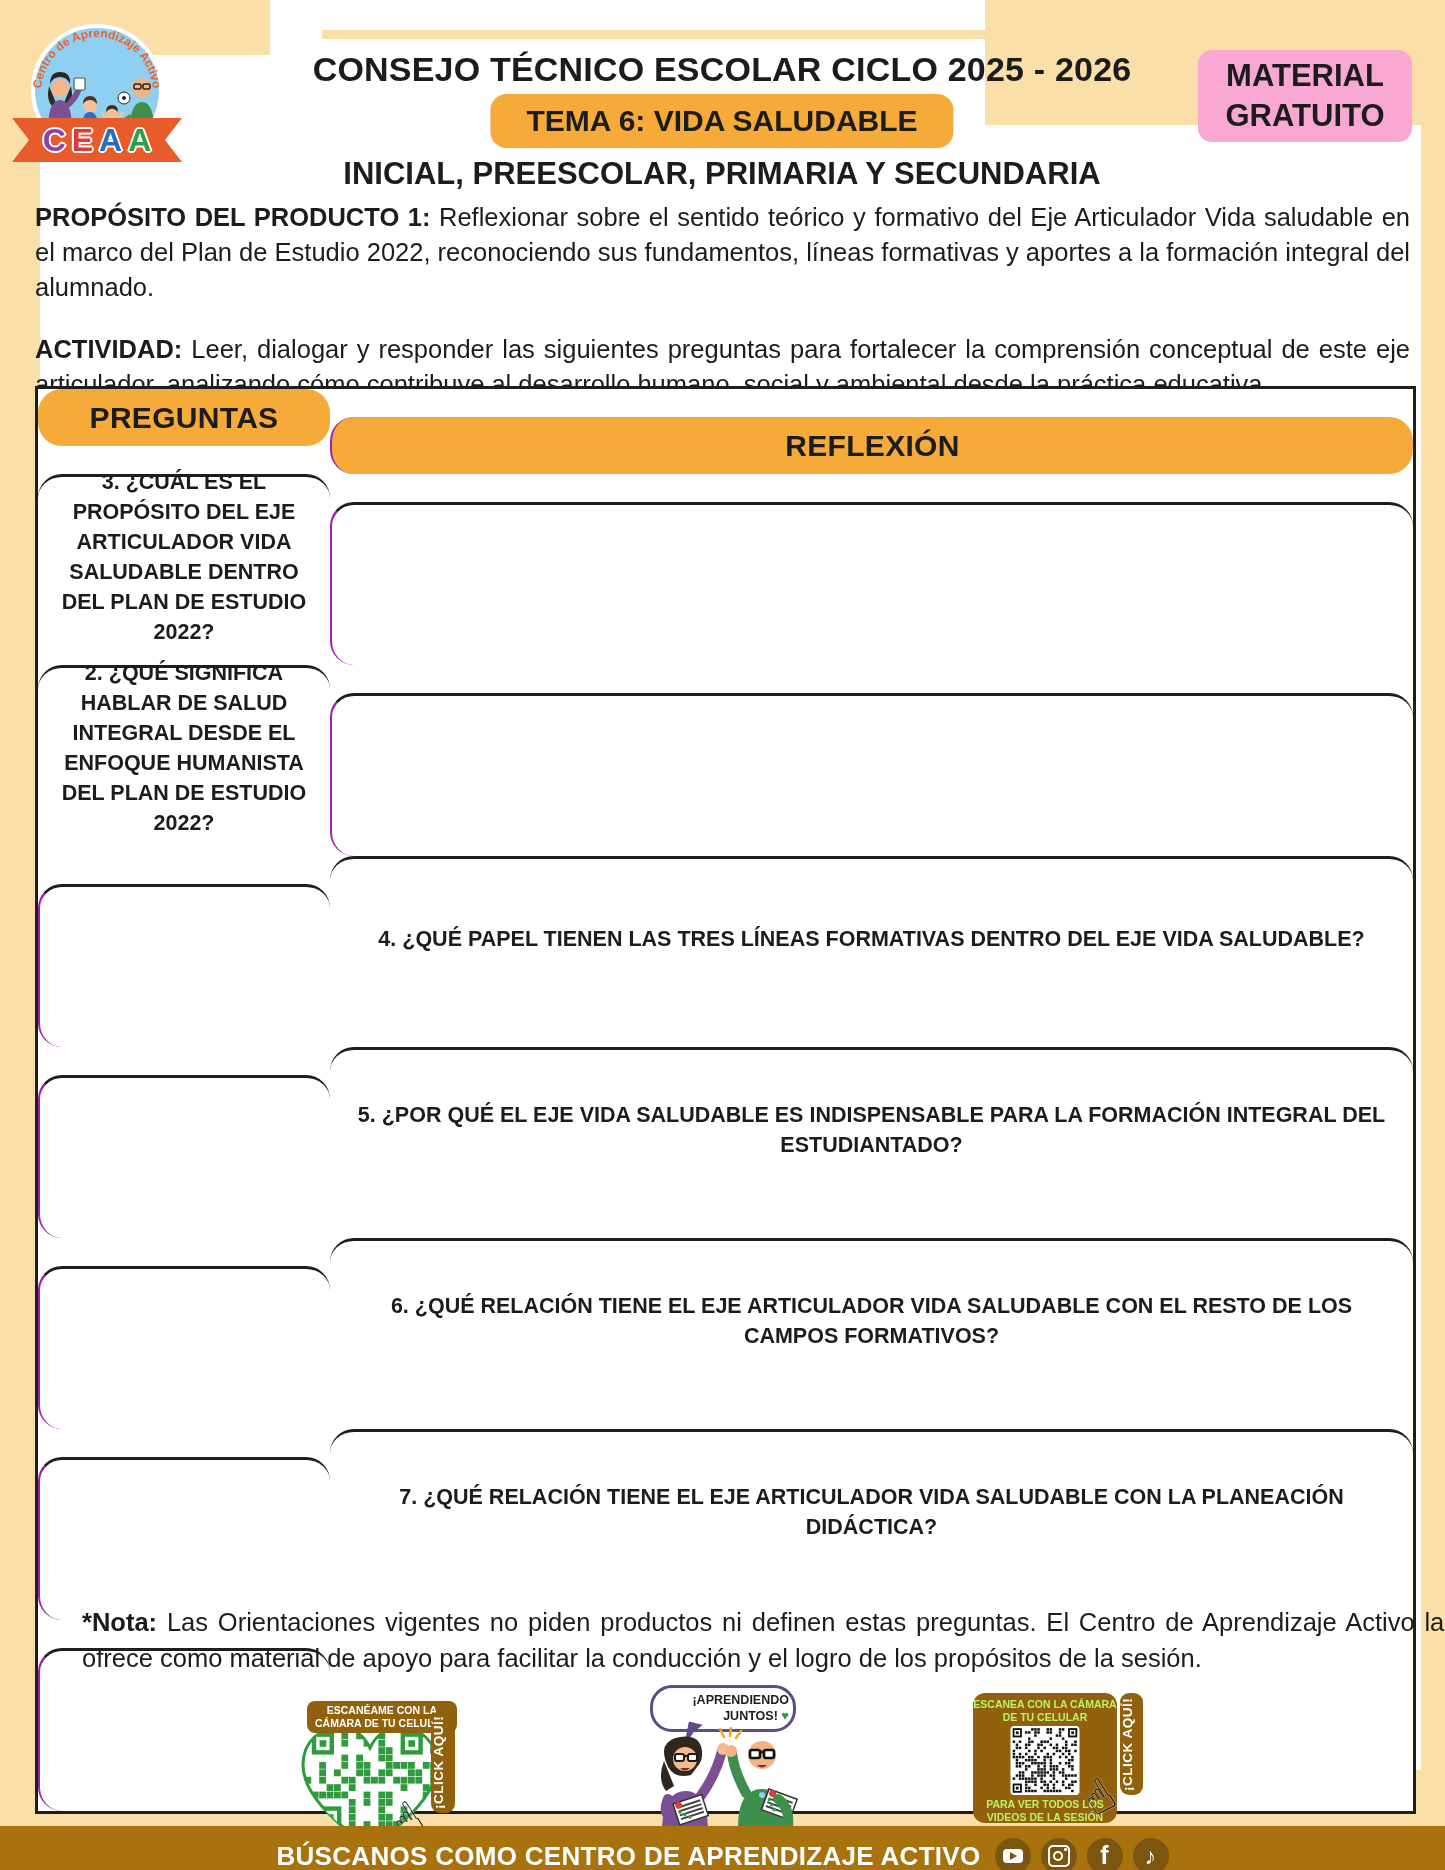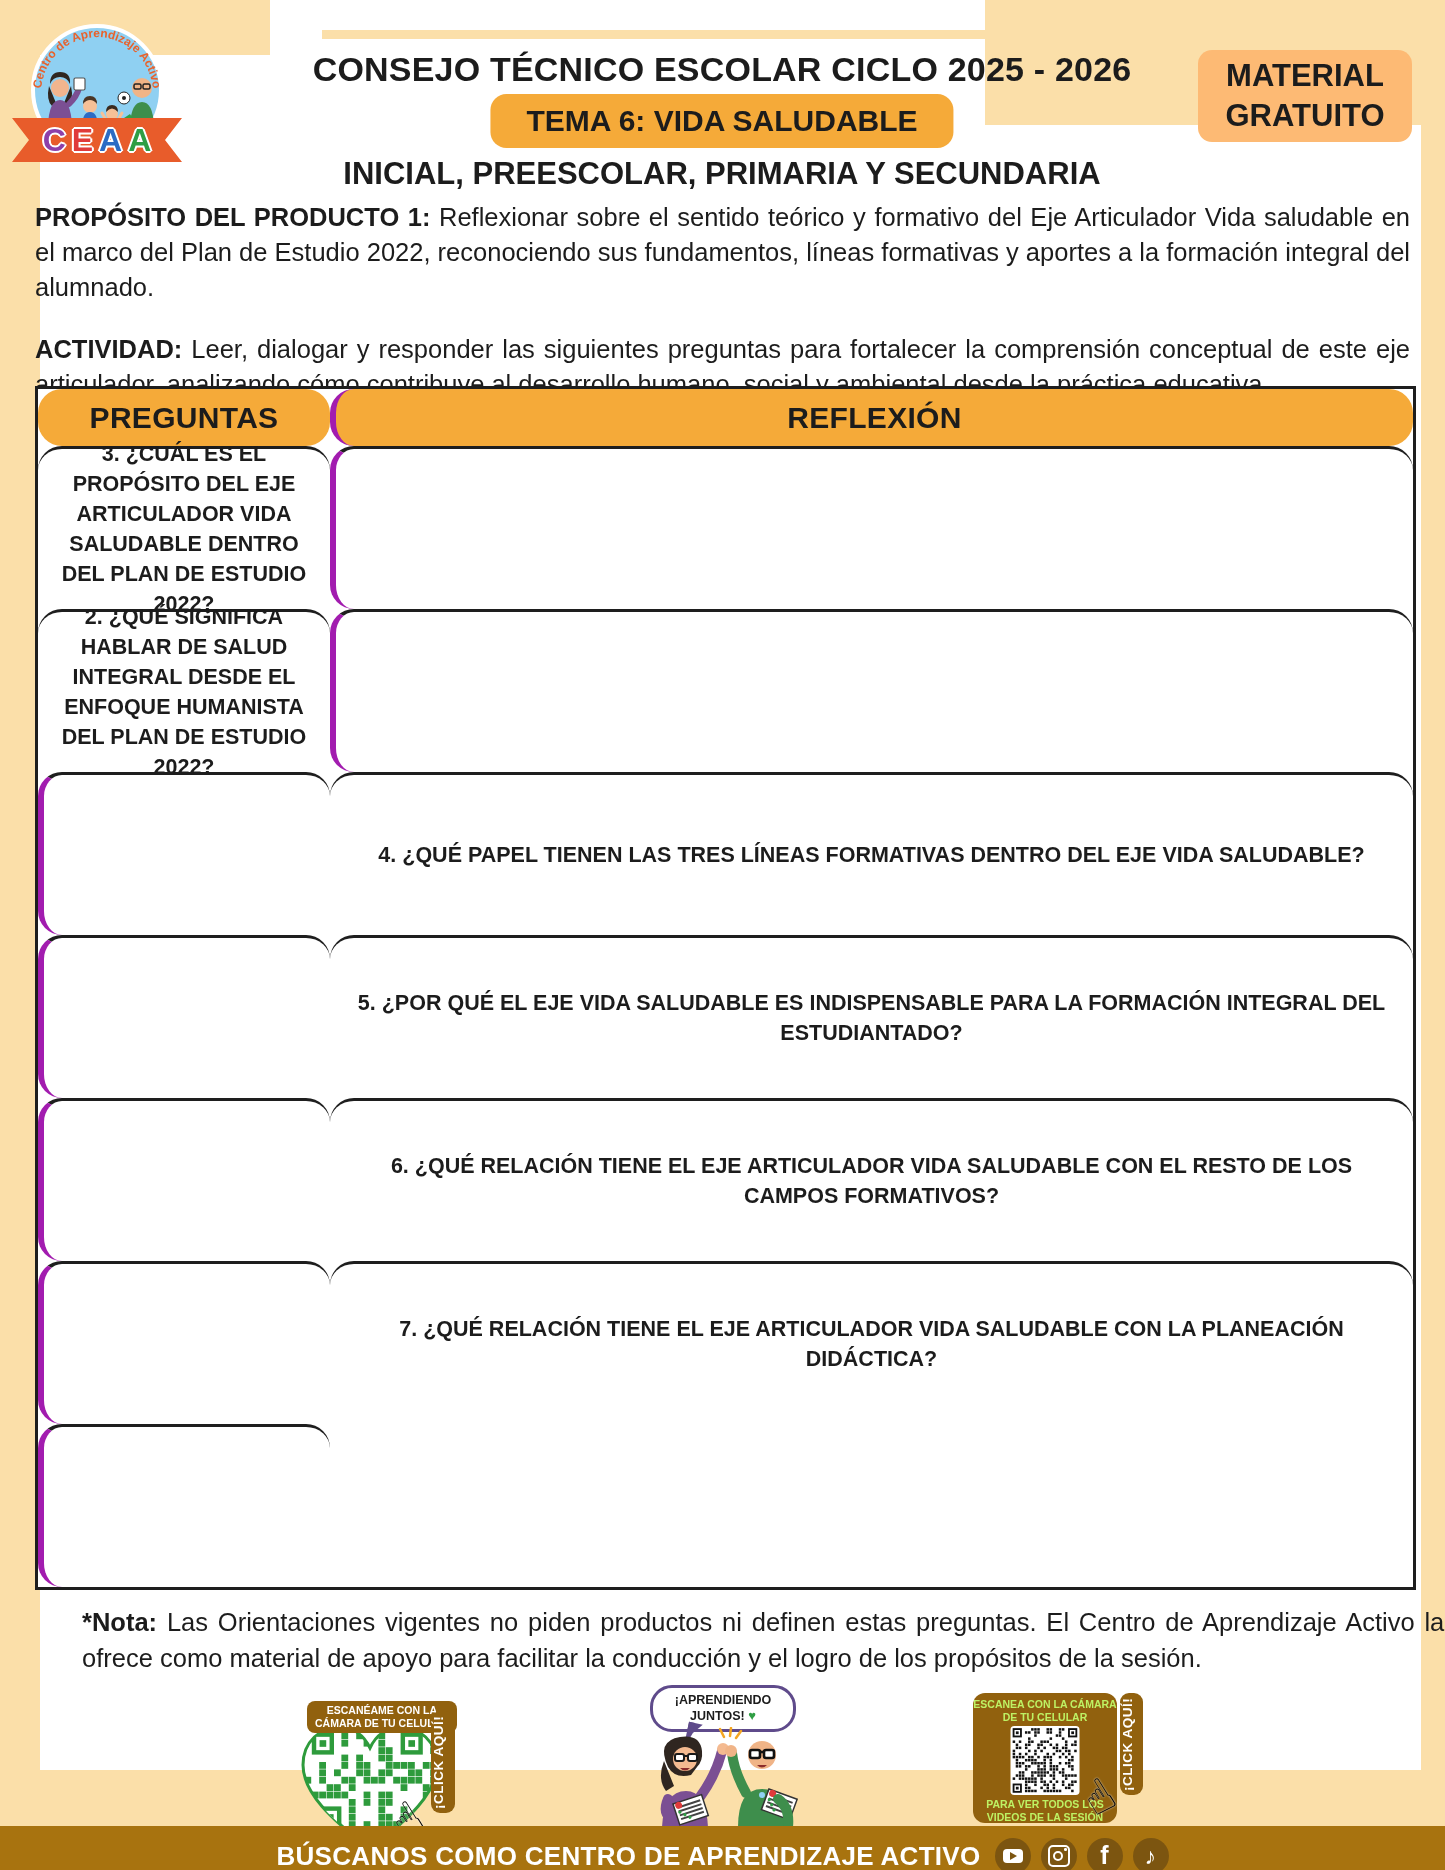--- a/index.html
+++ b/index.html
@@ -20,21 +20,21 @@
 
   
   .doc-title{position:absolute;top:50px;left:722px;transform:translateX(-50%);
     font-size:34px;font-weight:800;white-space:nowrap;letter-spacing:.2px;}
   .tema-badge{position:absolute;top:94px;left:722px;transform:translateX(-50%);
     background:#F5AA39;border-radius:16px;padding:10px 36px;
     font-size:30px;font-weight:800;white-space:nowrap;}
   .doc-subtitle{position:absolute;top:156px;left:722px;transform:translateX(-50%);
     font-size:31px;font-weight:800;white-space:nowrap;}
   .material-badge{position:absolute;left:1198px;top:50px;width:214px;height:92px;
-    background:#fdba74;border-radius:14px;display:flex;flex-direction:column;
+    background:#f9a8d4;border-radius:14px;display:flex;flex-direction:column;
     align-items:center;justify-content:center;font-size:31px;font-weight:800;line-height:40px;}
 
   
   .logo{position:absolute;left:12px;top:22px;width:170px;height:140px;}
   .logo svg{position:absolute;left:10px;top:0;}
   .ribbon{position:absolute;left:0;top:96px;width:170px;height:44px;background:#E85C2B;
     clip-path:polygon(0 0,100% 0,90% 50%,100% 100%,0 100%,10% 50%);
     display:flex;align-items:center;justify-content:center;gap:6px;}
   .ribbon span{font-size:32px;font-weight:800;
     text-shadow:-2px 0 #fff,2px 0 #fff,0 -2px #fff,0 2px #fff,-1px -1px #fff,1px 1px #fff,-1px 1px #fff,1px -1px #fff;}
@@ -42,21 +42,21 @@
 
   
   .para{position:absolute;left:35px;width:1375px;font-size:25.5px;line-height:35px;text-align:justify;}
   .para b{font-weight:800;}
   .p1{top:200px;} .p2{top:332px;}
 
   
   .qtable{position:absolute;left:35px;top:386px;width:1375px;
     display:grid;grid-template-columns:292px 1fr;border:3px solid #1e1e1e;background:#fff;}
   .cell{border-top:3px solid #1e1e1e;display:flex;align-items:center;justify-content:center;border-radius:24px;}
-  .cell.col2{border-left:6px solid #a21caf;}
+  .cell.col2{border-left:2px solid #a21caf;margin-top:28px;}
   .cell.head{border-top:none;height:57px;background:#F5AA39;
     font-size:30px;font-weight:800;letter-spacing:.3px;}
   .cell.q{height:160px;font-size:21.5px;font-weight:800;text-align:center;
     padding:0 16px;line-height:30px;}
   .cell.a{height:160px;}
 
   
   .note{position:absolute;left:35px;top:1604px;width:1375px;font-size:25.5px;line-height:36px;text-align:justify;margin-left:47px;}
   .note b{font-weight:800;}
 
@@ -70,21 +70,21 @@
   .click-tab{position:absolute;background:#91610E;color:#fff;border-radius:9px;
     writing-mode:vertical-rl;transform:rotate(180deg);text-align:center;
     font-size:13.5px;font-weight:800;letter-spacing:.5px;}
   .qr-left .click-tab{left:138px;top:10px;width:24px;height:102px;}
   .cursor{position:absolute;font-size:46px;color:#000;transform:rotate(-32deg);
     font-family:"DejaVu Sans",sans-serif;line-height:1;text-shadow:0 0 2px #fff;}
   .qr-left .cursor{left:100px;top:96px;}
 
   .mascots{position:absolute;left:638px;top:1683px;width:210px;height:145px;}
   .bubble{position:absolute;left:12px;top:2px;width:132px;border:3px solid #5F4B8B;border-radius:22px;
-    background:#fff;text-align:center;font-size:12.5px;font-weight:800;line-height:15px;padding:5px 4px;}
+    background:#fff;text-align:right;font-size:12.5px;font-weight:800;line-height:15px;padding:5px 4px;}
   .bubble .heart{color:#2F9E44;font-size:13px;}
   .bubble-tail{position:absolute;left:48px;top:40px;width:0;height:0;
     border-left:6px solid #5F4B8B;border-right:8px solid transparent;border-bottom:18px solid transparent;
     border-top:10px solid #5F4B8B;transform:rotate(12deg);}
   .people-svg{position:absolute;left:0px;top:44px;}
 
   .qr-right{position:absolute;left:973px;top:1690px;width:185px;height:145px;}
   .qr-box{position:absolute;left:0;top:3px;width:144px;height:130px;background:#91610E;border-radius:12px;
     display:flex;flex-direction:column;align-items:center;color:#bef264;}
   .qr-box .lbl{font-size:10.5px;font-weight:800;line-height:12.5px;text-align:center;white-space:nowrap;}

